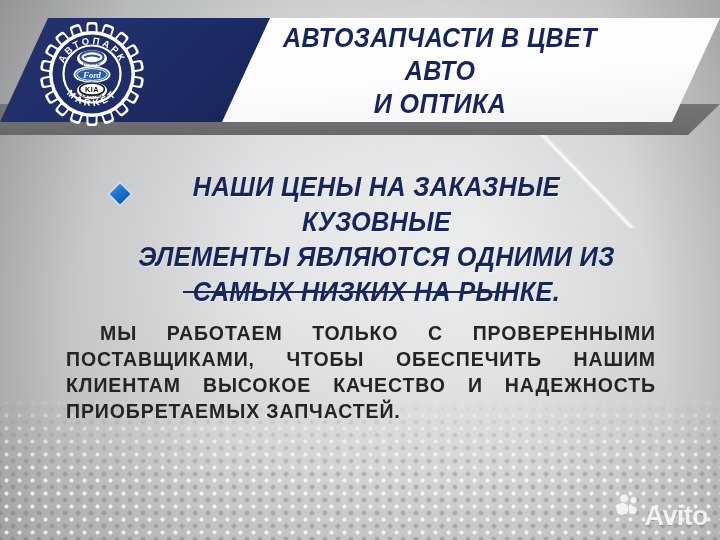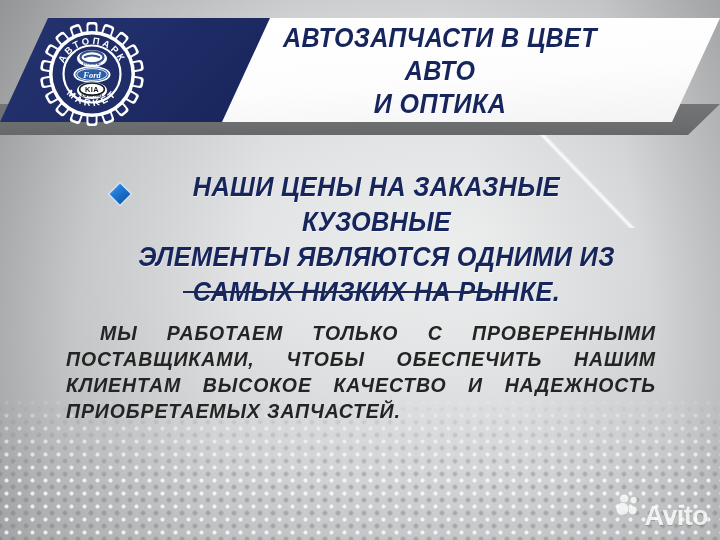--- a/index.html
+++ b/index.html
@@ -158,21 +158,21 @@
     color: #242424;
     font-family: "Liberation Sans", sans-serif;
     font-weight: 700;
     font-size: 19.5px;
     line-height: 26px;
     letter-spacing: 0.9px;
     text-align: justify;
     text-indent: 34px;
     text-transform: uppercase;
   }
-  .body-text > span { display: inline; font-style: italic; }
+  .body-text > span { display: inline; }
 
   
   .avito {
     position: absolute;
     right: 12px; bottom: 10px;
     display: flex;
     align-items: center;
     gap: 4px;
     opacity: 0.80;
   }

